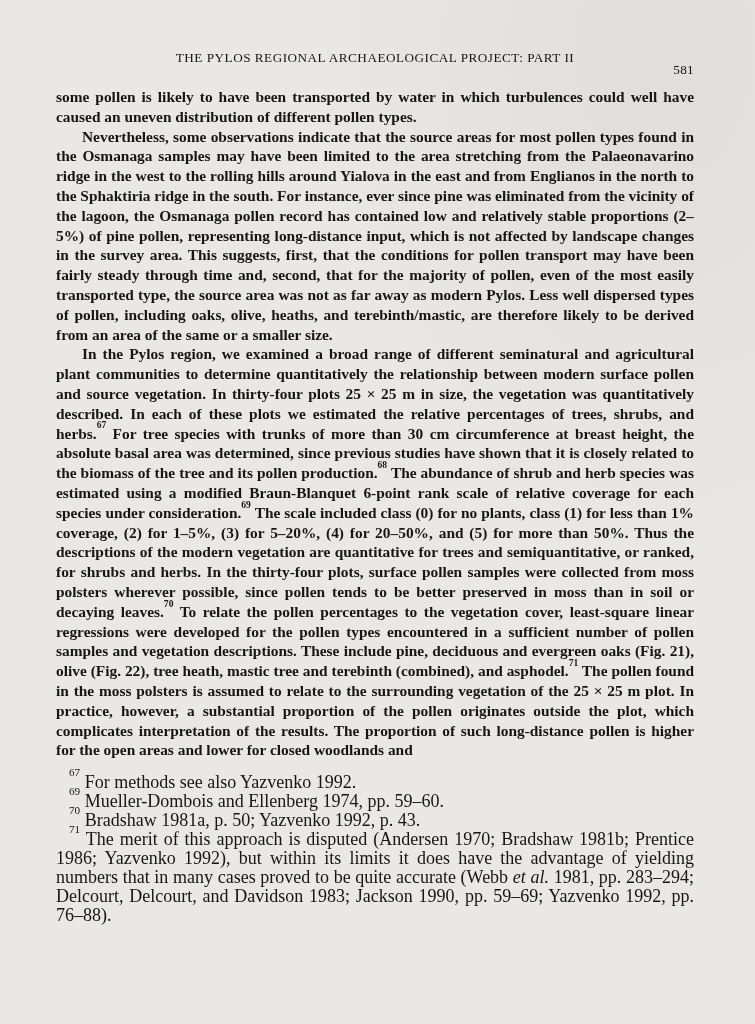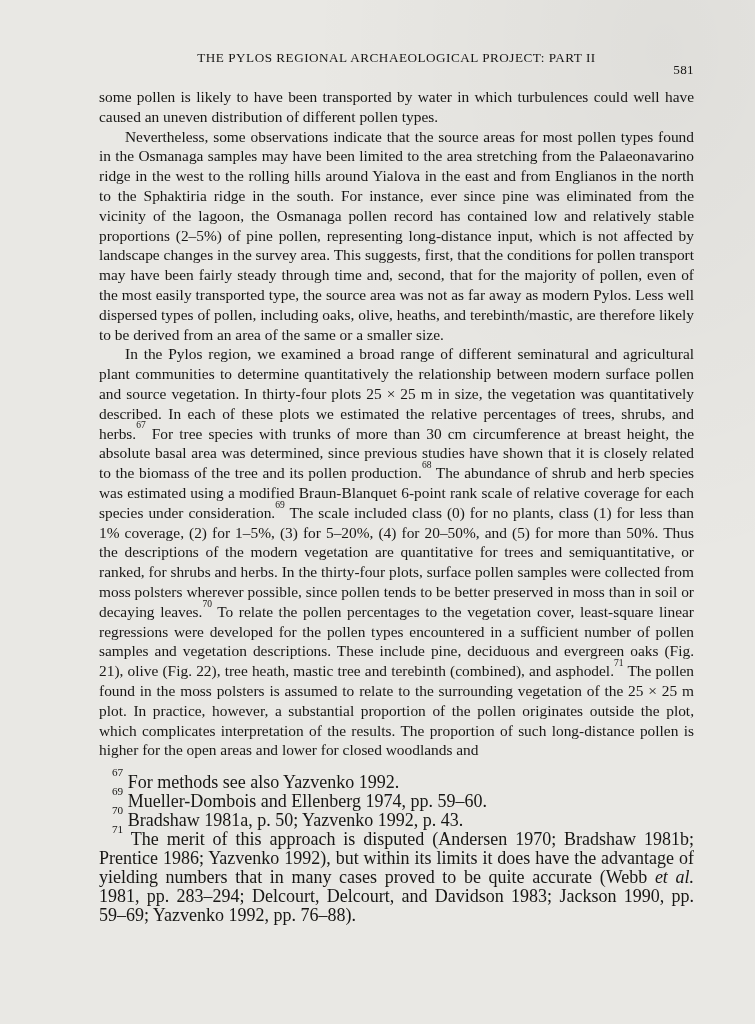--- a/index.html
+++ b/index.html
@@ -9,21 +9,21 @@
     background:
       radial-gradient(ellipse at 88% 5%, rgba(0,0,0,0.045), rgba(0,0,0,0) 38%),
       #e9e8e4;
     font-family: "Liberation Serif", "DejaVu Serif", serif;
     color: #171614;
     -webkit-font-smoothing: antialiased;
   }
   .page {
     box-sizing: border-box;
     width: 755px; height: 1024px;
-    padding: 50px 61px 0 99px;
+    padding: 50px 61px 0 56px;
     overflow: hidden;
   }
   .running-header {
     position: relative;
     text-align: center;
     font-size: 13.2px;
     letter-spacing: 0.5px;
     margin-bottom: 21px;
     white-space: nowrap;
   }
@@ -31,21 +31,21 @@
   .page-number {
     position: absolute;
     right: 0; top: 12px;
     letter-spacing: 0.3px;
   }
   .body-text {
     font-size: 15.4px;
     line-height: 19.8px;
     text-align: justify;
   }
-  .para { margin: 0; }
+  .para { margin: 0; font-weight: bold; }
   .para.indent { text-indent: 26px; }
   sup.fn {
     font-size: 62%;
     line-height: 0;
     position: relative;
     top: -0.42em;
     letter-spacing: 0;
   }
   .footnotes {
     margin-top: 13px;

